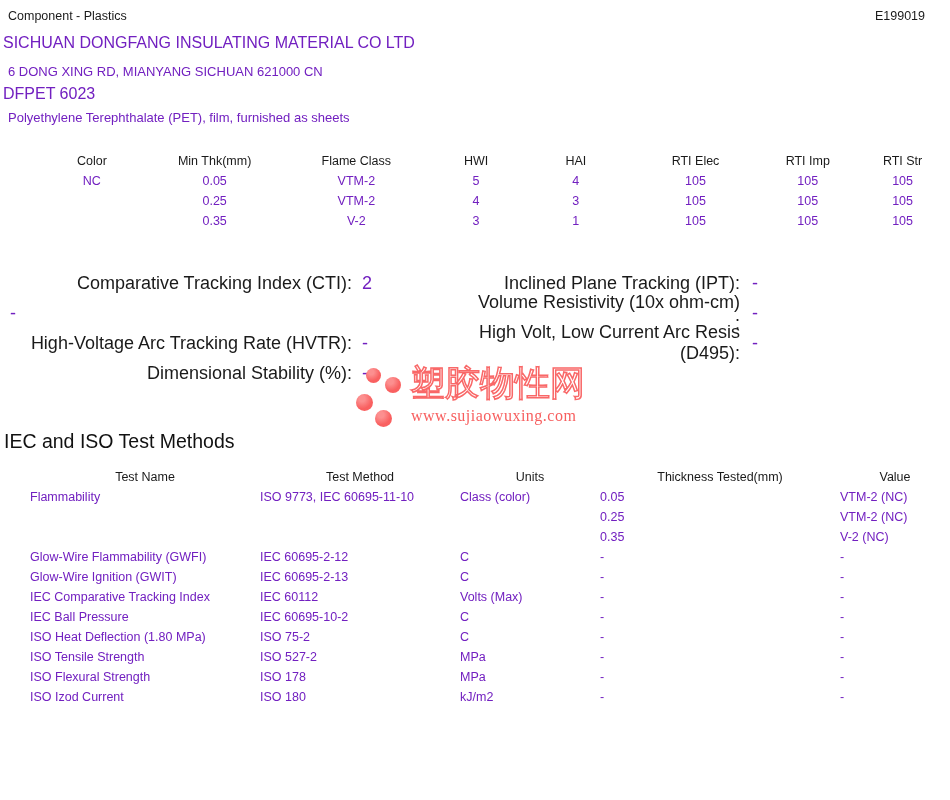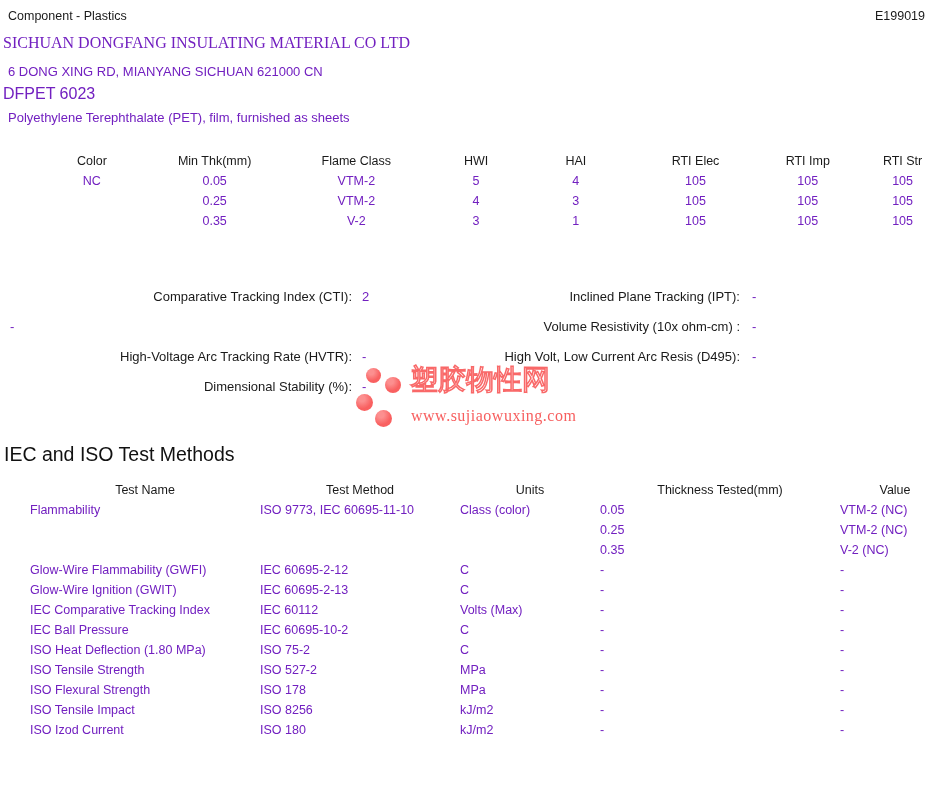--- a/index.html
+++ b/index.html
@@ -9,40 +9,40 @@
   }
   *{box-sizing:border-box;}
   html,body{margin:0;padding:0;background:#fff;}
   body{
     width:950px;height:800px;position:relative;overflow:hidden;
     font-family:"Liberation Sans","DejaVu Sans",sans-serif;
     color:var(--ink);
   }
   .topbar{display:flex;justify-content:space-between;align-items:flex-start;
     padding:9px 25px 0 8px;font-size:12.5px;text-align:right;}
-  .company{margin:11px 0 12px 3px;font-size:16px;color:var(--purple);font-family:Liberation Serif, serif;}
+  .company{margin:11px 0 12px 3px;font-size:16px;color:var(--purple);}
   .address{margin:5px 8px 0 8px;font-size:13px;color:var(--purple);}
   .model{margin:6px 0 0 3px;font-size:16px;color:var(--purple);}
   .description{margin:7px 0 0 8px;font-size:13px;color:var(--purple);}
 
   table{border-collapse:collapse;}
   .ratings{margin:26px 0 0 36px;font-size:12.5px;table-layout:fixed;}
   .ratings th,.ratings td{height:20px;padding:0;text-align:center;font-weight:normal;}
   .ratings th{color:var(--ink);}
   .ratings td{color:var(--purple);}
   .ratings col:nth-child(1){width:112px;}
   .ratings col:nth-child(2){width:134px;}
   .ratings col:nth-child(3){width:150px;}
   .ratings col:nth-child(4){width:90px;}
   .ratings col:nth-child(5){width:110px;}
   .ratings col:nth-child(6){width:130px;}
   .ratings col:nth-child(7){width:95px;}
   .ratings col:nth-child(8){width:95px;}
 
-  .props{display:flex;margin-top:50px;font-size:13px;}
+  .props{display:flex;margin-top:37px;font-size:18px;}
   .props-col.left{width:470px;}
   .props-col.right{flex:1;}
   .prop-row{display:flex;height:30px;align-items:center;}
   .left .prop-label{width:352px;text-align:right;}
   .left .prop-value{padding-left:10px;color:var(--purple);}
   .right .prop-label{width:270px;text-align:right;}
   .right .prop-value{padding-left:12px;color:var(--purple);}
 
   .section-heading{margin:42px 0 0 4px;font-size:19.5px;font-weight:400;color:#111;}
 
@@ -58,21 +58,21 @@
 
   
   .watermark{position:absolute;left:354px;top:362px;width:245px;height:68px;
     pointer-events:none;z-index:5;}
   .dot{position:absolute;border-radius:50%;
     background:radial-gradient(circle at 35% 28%, #fc8f8f 0 18%, #f96060 60%);}
   .dot1{left:12px;top:6px;width:15px;height:15px;}
   .dot2{left:31px;top:15px;width:16px;height:16px;}
   .dot3{left:2px;top:32px;width:17px;height:17px;}
   .dot4{left:21px;top:48px;width:17px;height:17px;}
-  .wm-cn{position:absolute;left:56px;top:4px;font-size:28px;line-height:1;
+  .wm-cn{position:absolute;left:56px;top:4px;font-size:35px;line-height:1;
     letter-spacing:0px;color:#fff;-webkit-text-stroke:1.5px #f96868;
     font-family:"DejaVu Sans",sans-serif;white-space:nowrap;}
   .wm-url{position:absolute;left:57px;top:45px;font-size:16px;font-weight:normal;
     color:#f75e5e;font-family:"Liberation Serif","DejaVu Serif",serif;
     letter-spacing:0.5px;white-space:nowrap;}
 </style>
 </head>
 <body>
 
 <div class="page">
@@ -284,31 +284,20 @@
           <td>ISO 178</td>
           <td>MPa</td>
           <td>
             <div>-</div>
           </td>
           <td>
             <div>-</div>
           </td>
         </tr>
         <tr>
-          <td>ISO Tensile Impact</td>
-          <td>ISO 8256</td>
-          <td>kJ/m2</td>
-          <td>
-            <div>-</div>
-          </td>
-          <td>
-            <div>-</div>
-          </td>
-        </tr>
-        <tr>
           <td>ISO Izod Current</td>
           <td>ISO 180</td>
           <td>kJ/m2</td>
           <td>
             <div>-</div>
           </td>
           <td>
             <div>-</div>
           </td>
         </tr>

